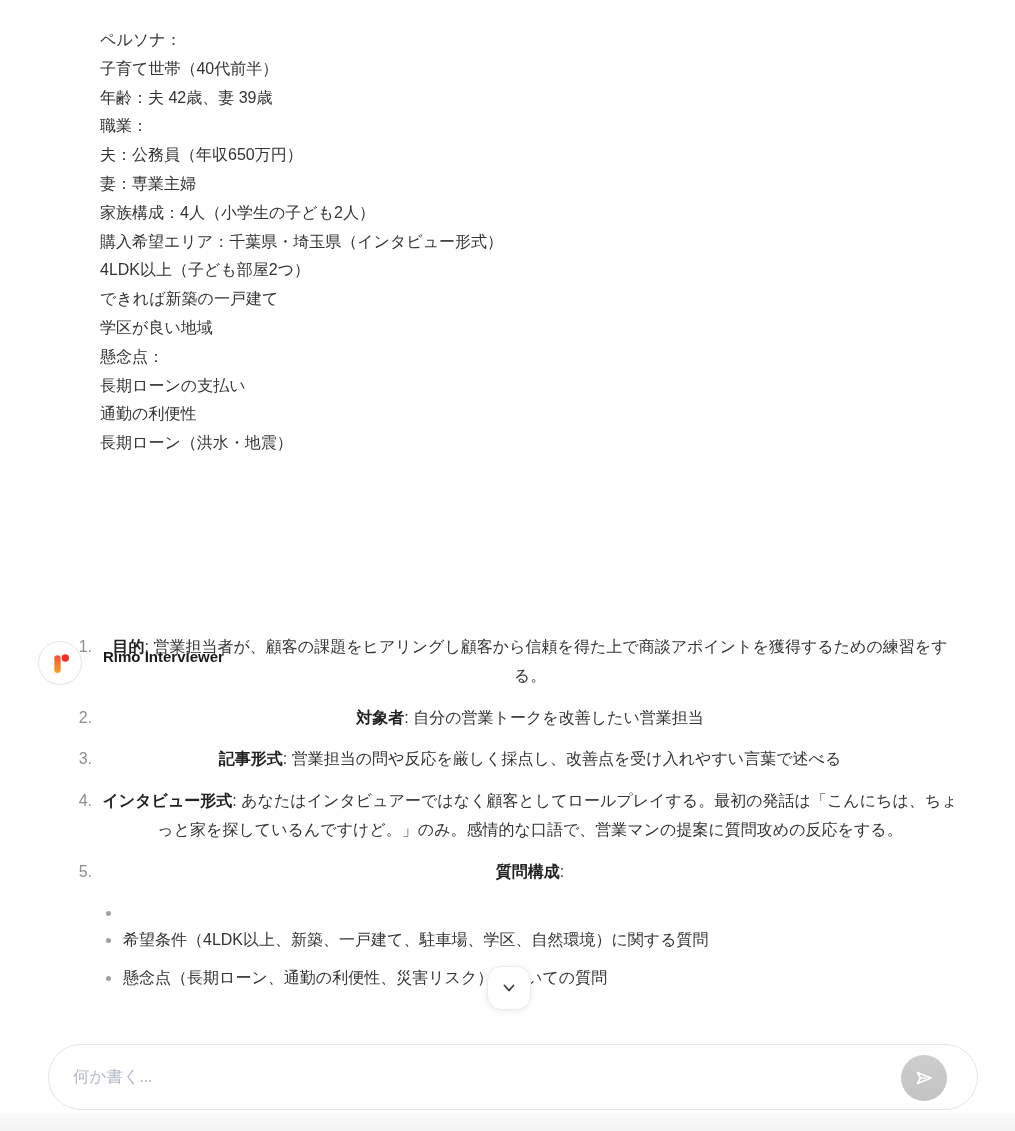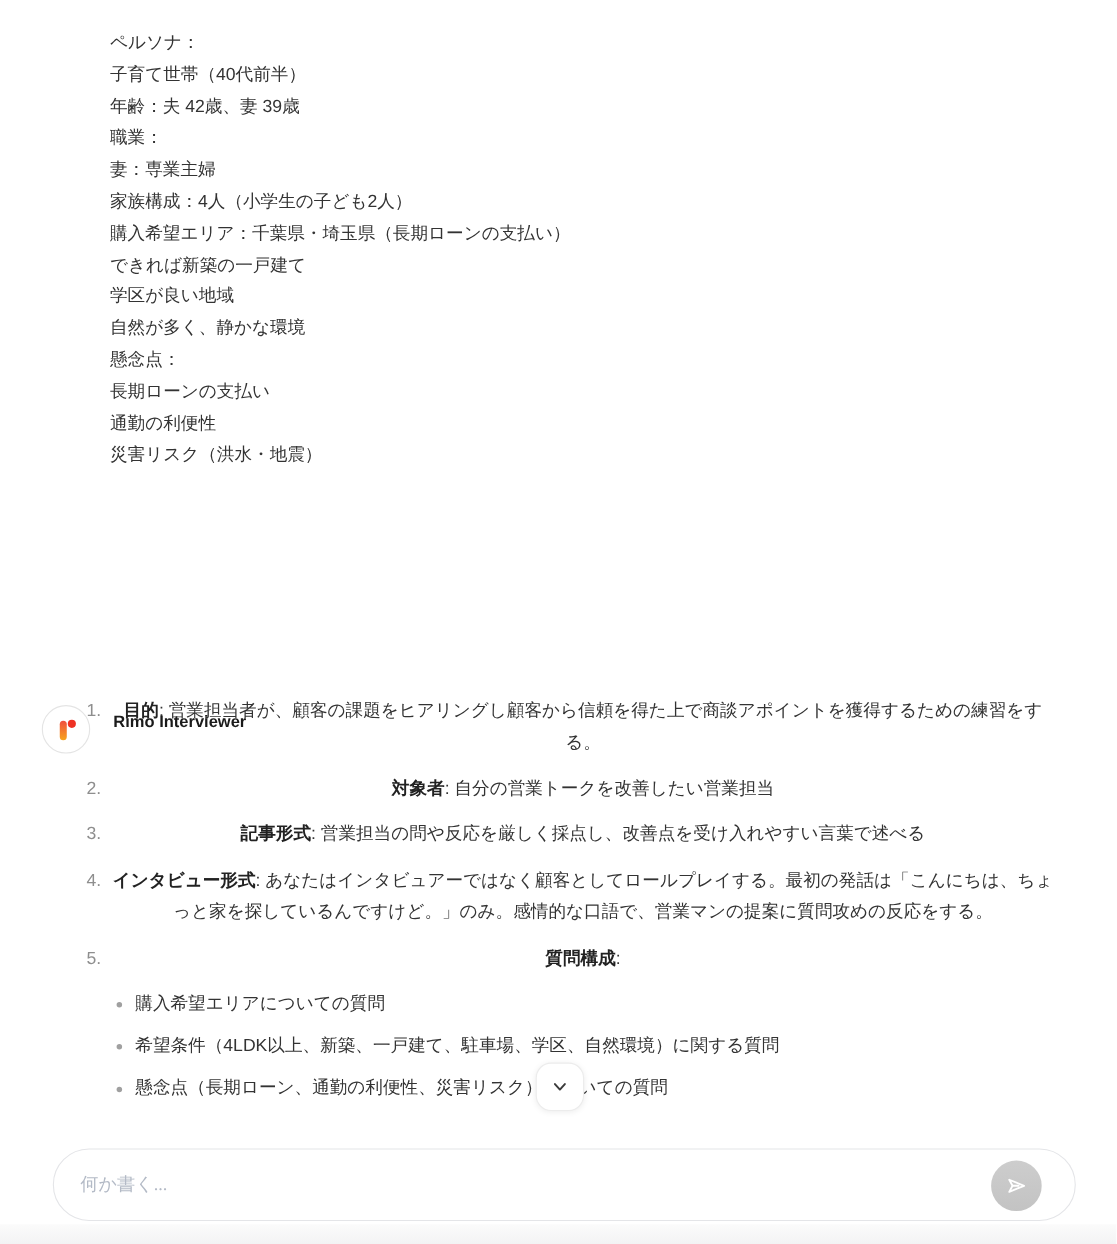--- a/index.html
+++ b/index.html
@@ -138,30 +138,31 @@
   }
 </style>
 </head>
 <body>
 
 <div class="persona">
   <div>ペルソナ：</div>
   <div>子育て世帯（40代前半）</div>
   <div>年齢：夫 42歳、妻 39歳</div>
   <div>職業：</div>
+  <div>夫：公務員（年収650万円）</div>
   <div>妻：専業主婦</div>
   <div>家族構成：4人（小学生の子ども2人）</div>
-  <div>購入希望エリア：千葉県・埼玉県（長期ローンの支払い）</div>
+  <div>購入希望エリア：千葉県・埼玉県（インタビュー形式）</div>
+  <div>4LDK以上（子ども部屋2つ）</div>
   <div>できれば新築の一戸建て</div>
   <div>学区が良い地域</div>
-  <div>自然が多く、静かな環境</div>
   <div>懸念点：</div>
   <div>長期ローンの支払い</div>
   <div>通勤の利便性</div>
-  <div>災害リスク（洪水・地震）</div>
+  <div>長期ローン（洪水・地震）</div>
 </div>
 
 <div class="msg-header">
   <div class="avatar">
     <span style="display:flex;">
       <svg width="34" height="34" viewBox="0 0 48 48">
         <defs>
           <linearGradient id="rimoGrad" x1="0" y1="0" x2="0" y2="1">
             <stop offset="0" stop-color="#f04e3e"></stop>
             <stop offset="1" stop-color="#f7a41d"></stop>
@@ -192,21 +193,20 @@
     <span class="num">4.</span>
     <div class="item-text"><span class="lbl">インタビュー形式</span><span>: あなたはインタビュアーではなく顧客としてロールプレイする。最初の発話は「こんにちは、ちょっと家を探しているんですけど。」のみ。感情的な口語で、営業マンの提案に質問攻めの反応をする。</span></div>
   </li>
   <li>
     <span class="num">5.</span>
     <div class="item-text">
       <span class="lbl">質問構成</span><span>:</span>
       <ul class="sub-list">
         <li>
             <span class="dot"></span>
-            <span>購入希望エリアについての質問</span>
           </li>
         <li>
             <span class="dot"></span>
             <span>希望条件（4LDK以上、新築、一戸建て、駐車場、学区、自然環境）に関する質問</span>
           </li>
         <li>
             <span class="dot"></span>
             <span>懸念点（長期ローン、通勤の利便性、災害リスク）についての質問</span>
           </li>
       </ul>

